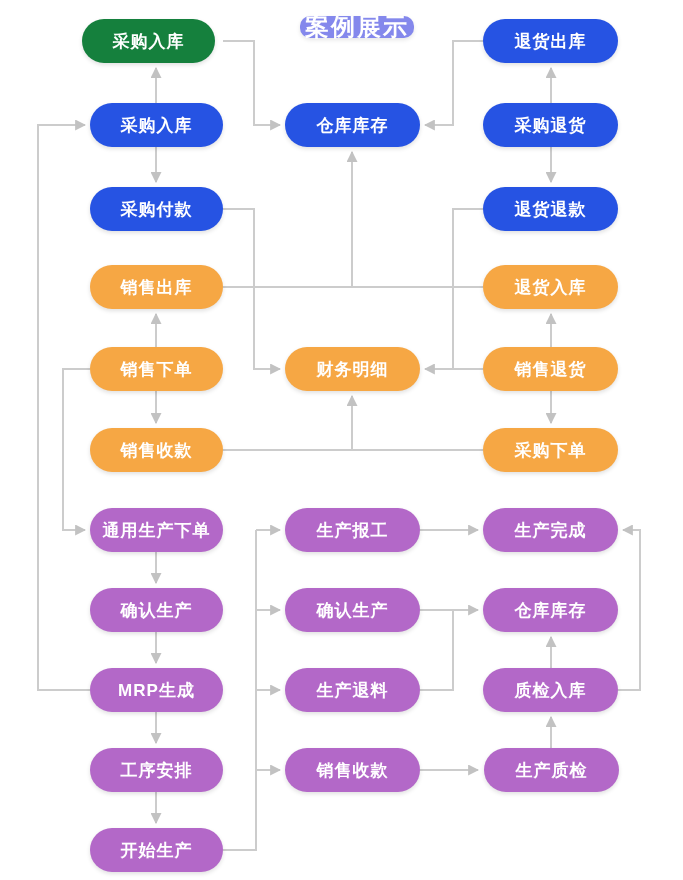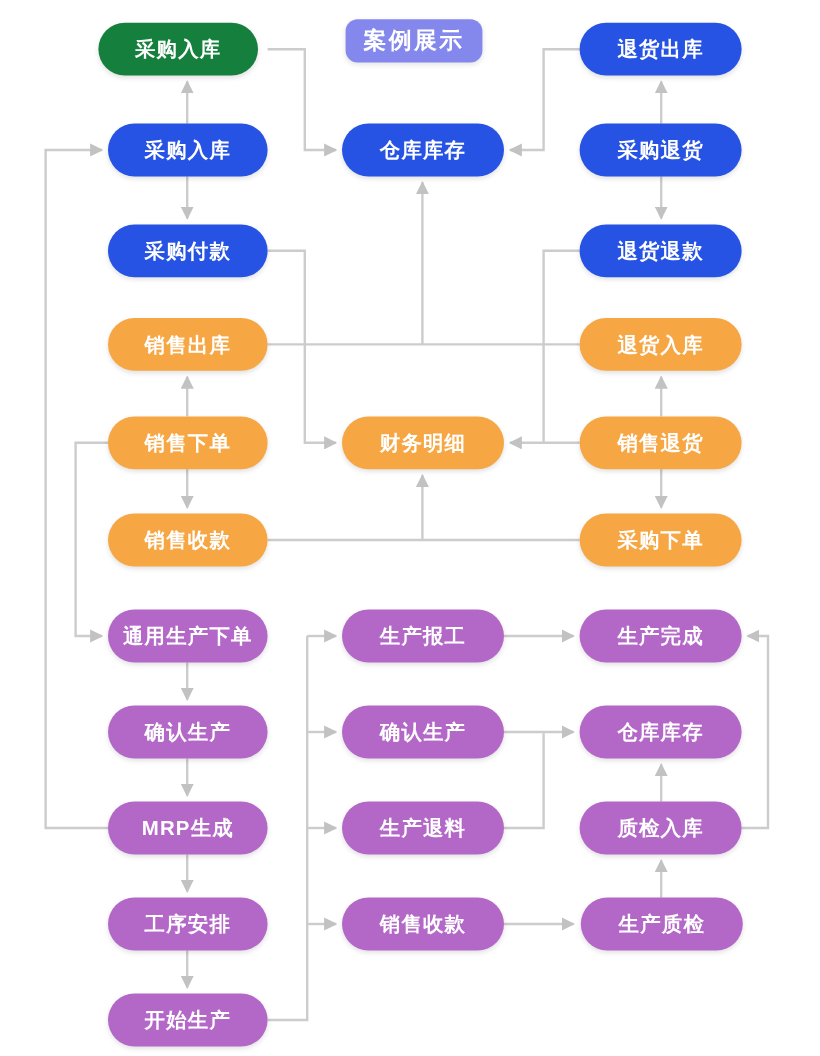--- a/index.html
+++ b/index.html
@@ -14,25 +14,25 @@
     font-size:17px;
     letter-spacing:1px;
     display:flex;
     align-items:center;
     justify-content:center;
     box-shadow:0 2px 4px rgba(0,0,0,0.12);
     white-space:nowrap;
   }
   #title-badge{
     position:absolute;
-    left:288px;top:16px;width:114px;height:36px;
+    left:300px;top:16px;width:114px;height:22px;
     border-radius:10px;
     color:#ffffff;
     font-weight:bold;
-    font-size:19px;
+    font-size:24px;
     letter-spacing:2px;
     display:flex;align-items:center;justify-content:center;
     box-shadow:0 2px 4px rgba(0,0,0,0.10);
   }
 </style>
 </head>
 <body>
 
 <div id="canvas">
   <svg id="edge-layer" width="683" height="880" viewBox="0 0 683 880">

